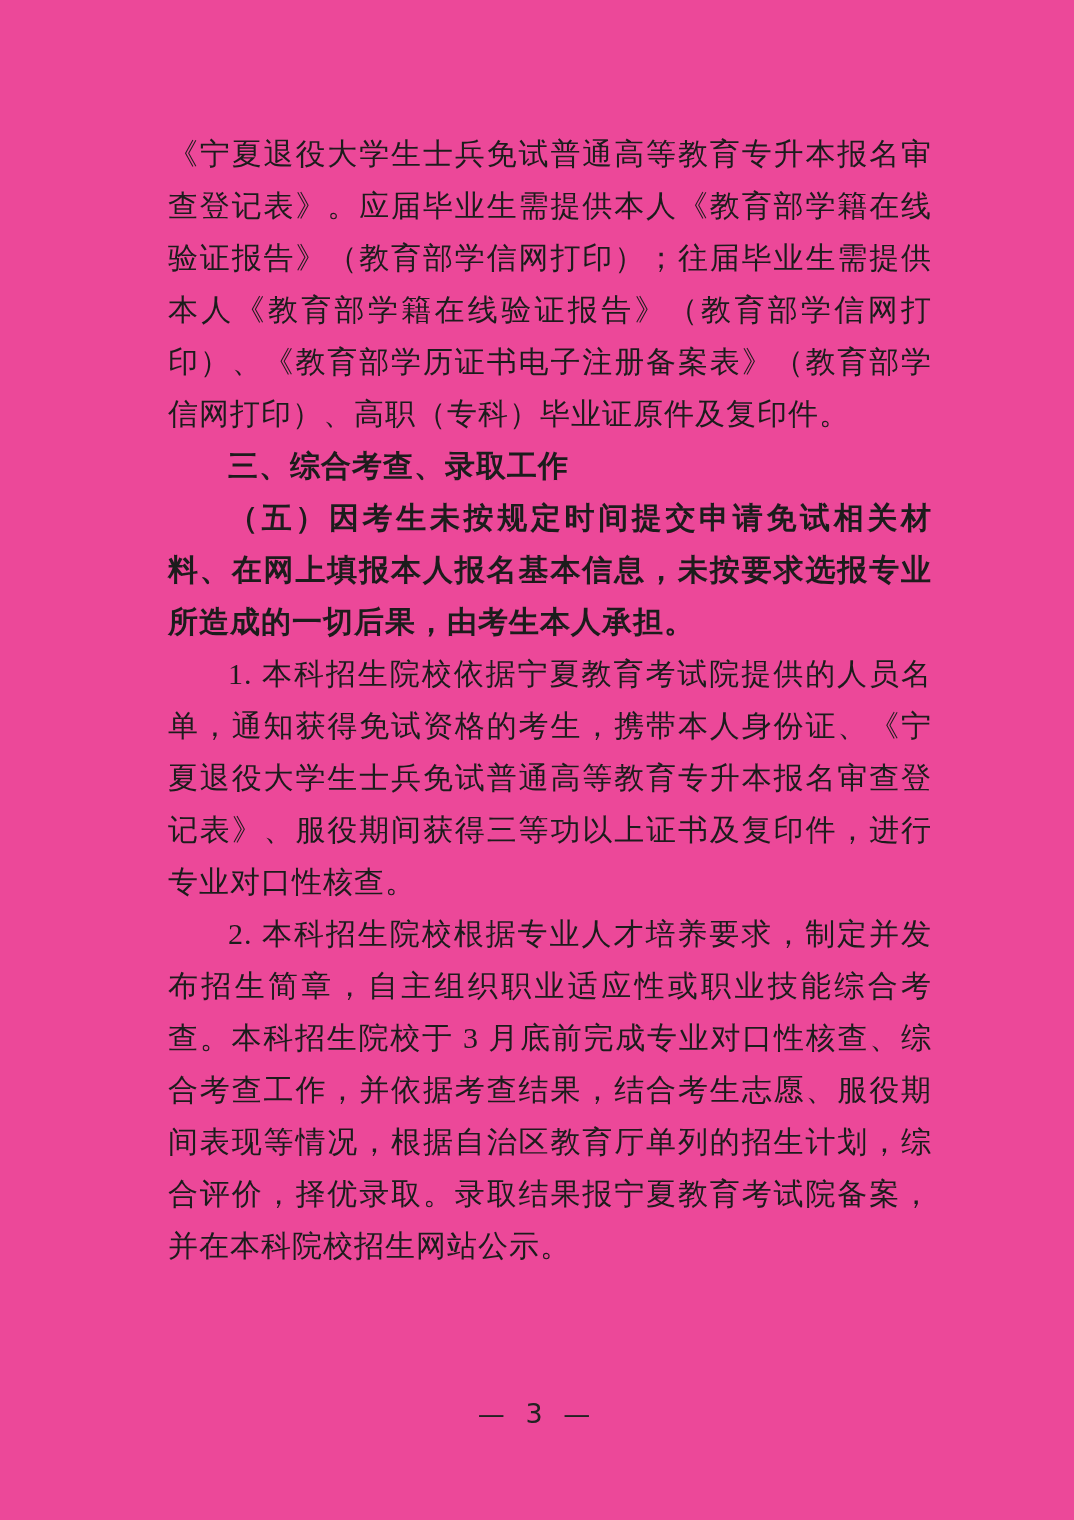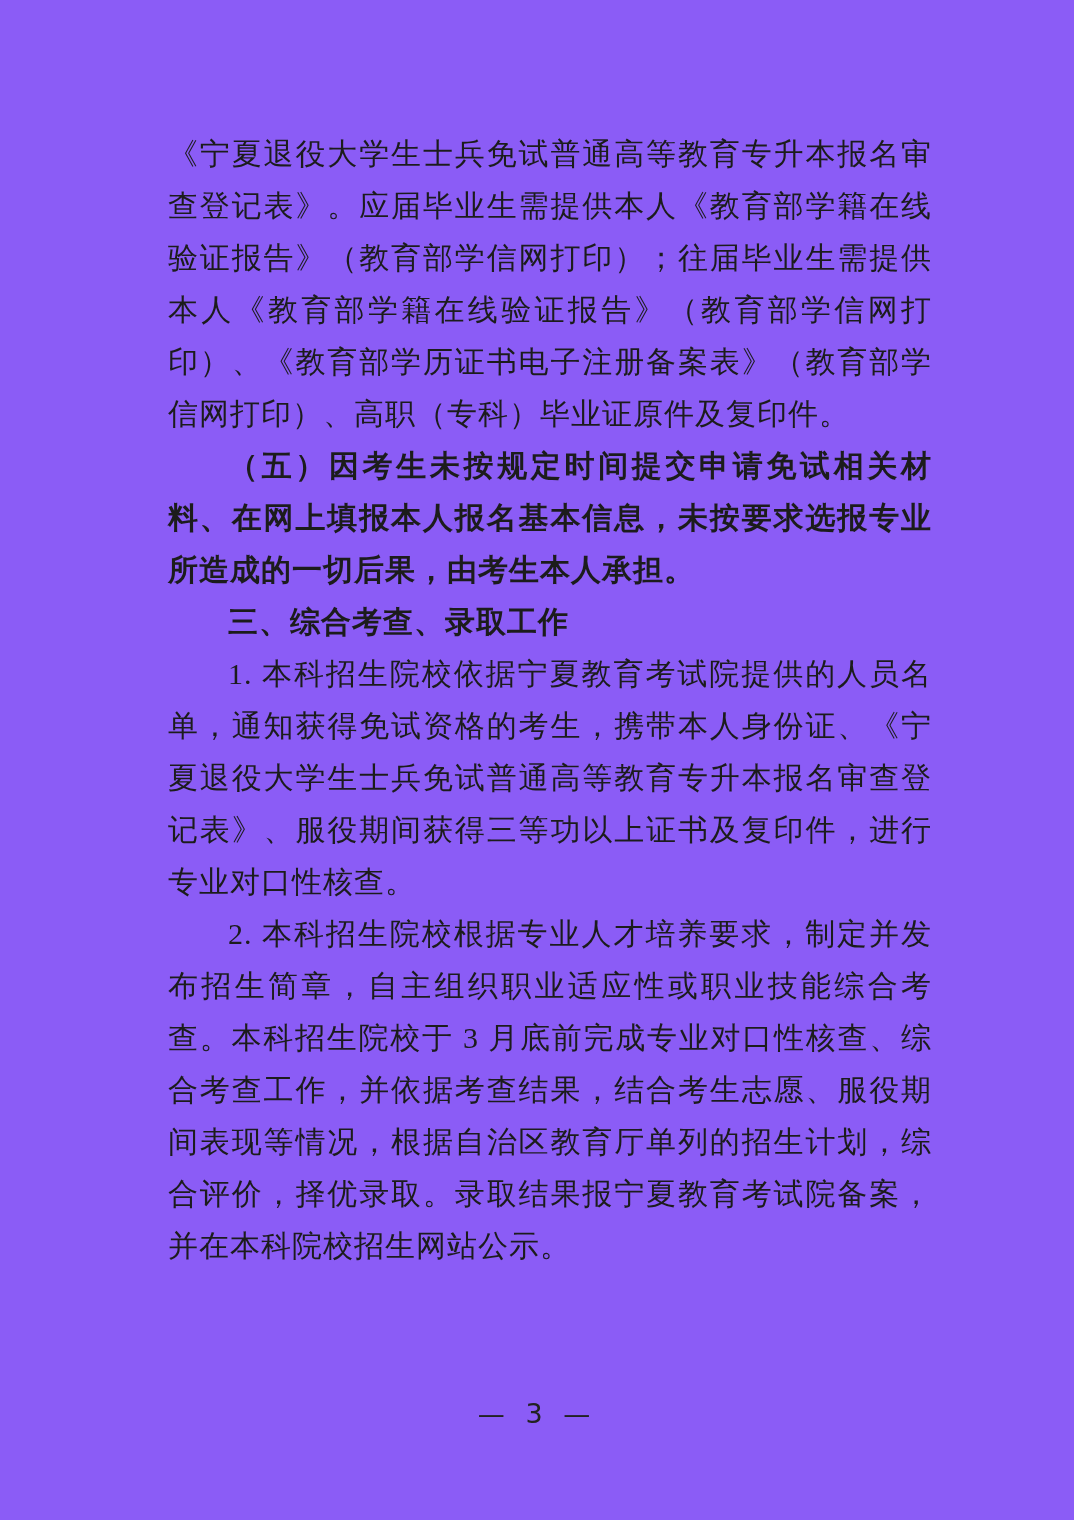--- a/index.html
+++ b/index.html
@@ -12,21 +12,21 @@
     background: #ffffff;
     overflow: hidden;
     font-family: "Liberation Serif", "DejaVu Serif", serif;
   }
   .page {
     position: absolute;
     left: 0;
     top: 0;
     width: 1074px;
     height: 1520px;
-    background: #8b5cf6;
+    background: #ec4899;
     color: #1c1c1c;
   }
   .text-block {
     position: absolute;
     left: 168px;
     top: 128px;
     width: 764px;
   }
   .para {
     margin: 0;
@@ -56,22 +56,22 @@
     font-family: "DejaVu Sans", sans-serif;
   }
 </style>
 </head>
 <body>
 
 <div class="page">
 
   <div class="text-block">
     <p class="para">《宁夏退役大学生士兵免试普通高等教育专升本报名审查登记表》。应届毕业生需提供本人《教育部学籍在线验证报告》（教育部学信网打印）；往届毕业生需提供本人《教育部学籍在线验证报告》（教育部学信网打印）、《教育部学历证书电子注册备案表》（教育部学信网打印）、高职（专科）毕业证原件及复印件。</p>
+    <p class="para indent bold">三、综合考查、录取工作</p>
     <p class="para indent bold">（五）因考生未按规定时间提交申请免试相关材料、在网上填报本人报名基本信息，未按要求选报专业所造成的一切后果，由考生本人承担。</p>
-    <p class="para indent bold">三、综合考查、录取工作</p>
     <p class="para indent">1. 本科招生院校依据宁夏教育考试院提供的人员名单，通知获得免试资格的考生，携带本人身份证、《宁夏退役大学生士兵免试普通高等教育专升本报名审查登记表》、服役期间获得三等功以上证书及复印件，进行专业对口性核查。</p>
     <p class="para indent">2. 本科招生院校根据专业人才培养要求，制定并发布招生简章，自主组织职业适应性或职业技能综合考查。本科招生院校于 3 月底前完成专业对口性核查、综合考查工作，并依据考查结果，结合考生志愿、服役期间表现等情况，根据自治区教育厅单列的招生计划，综合评价，择优录取。录取结果报宁夏教育考试院备案，并在本科院校招生网站公示。</p>
   </div>
 
   <div class="page-footer">
     <span class="page-number">— 3 —</span>
   </div>
 
 </div>
 

